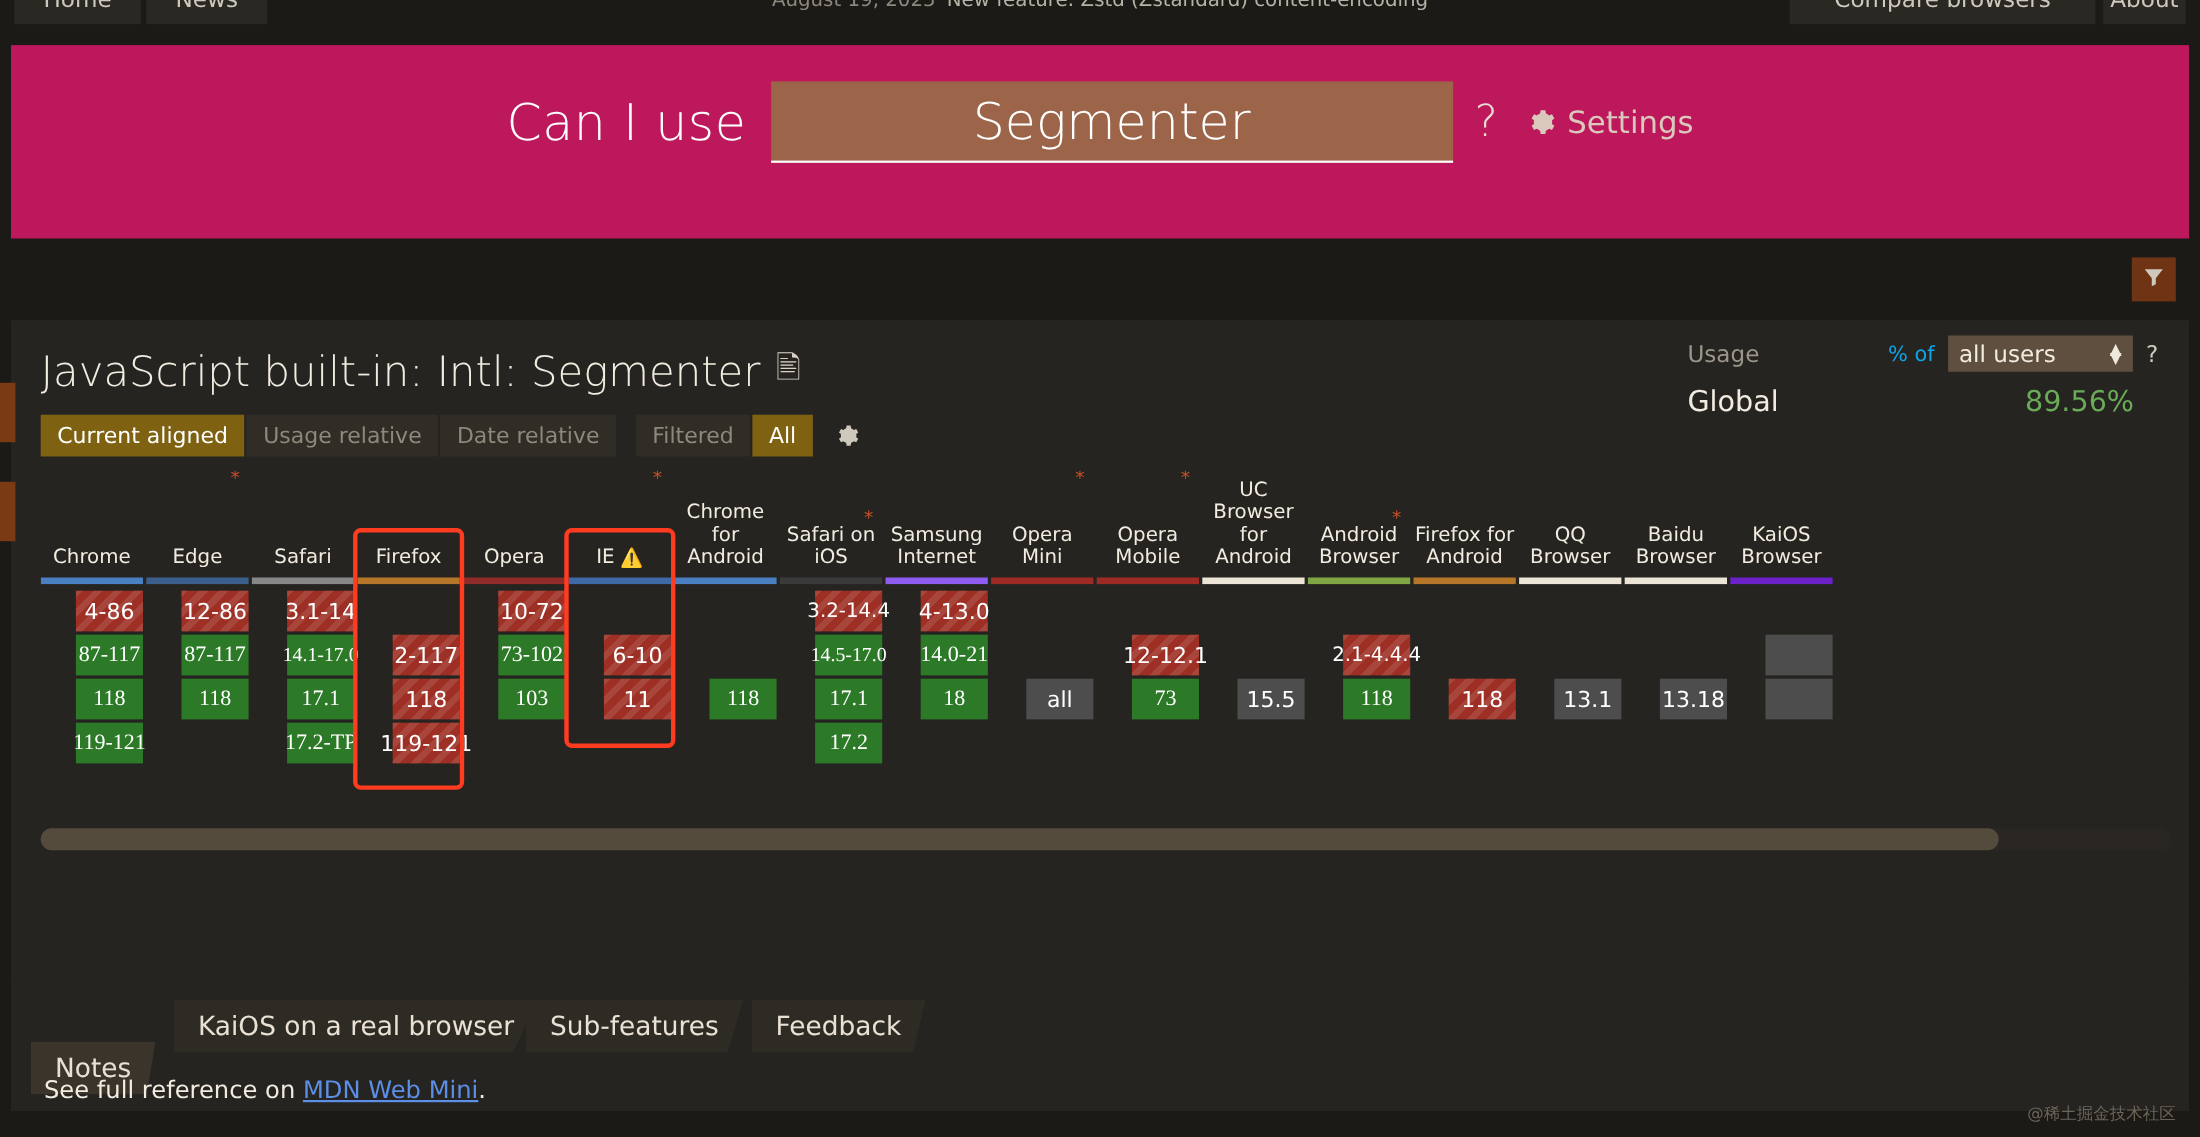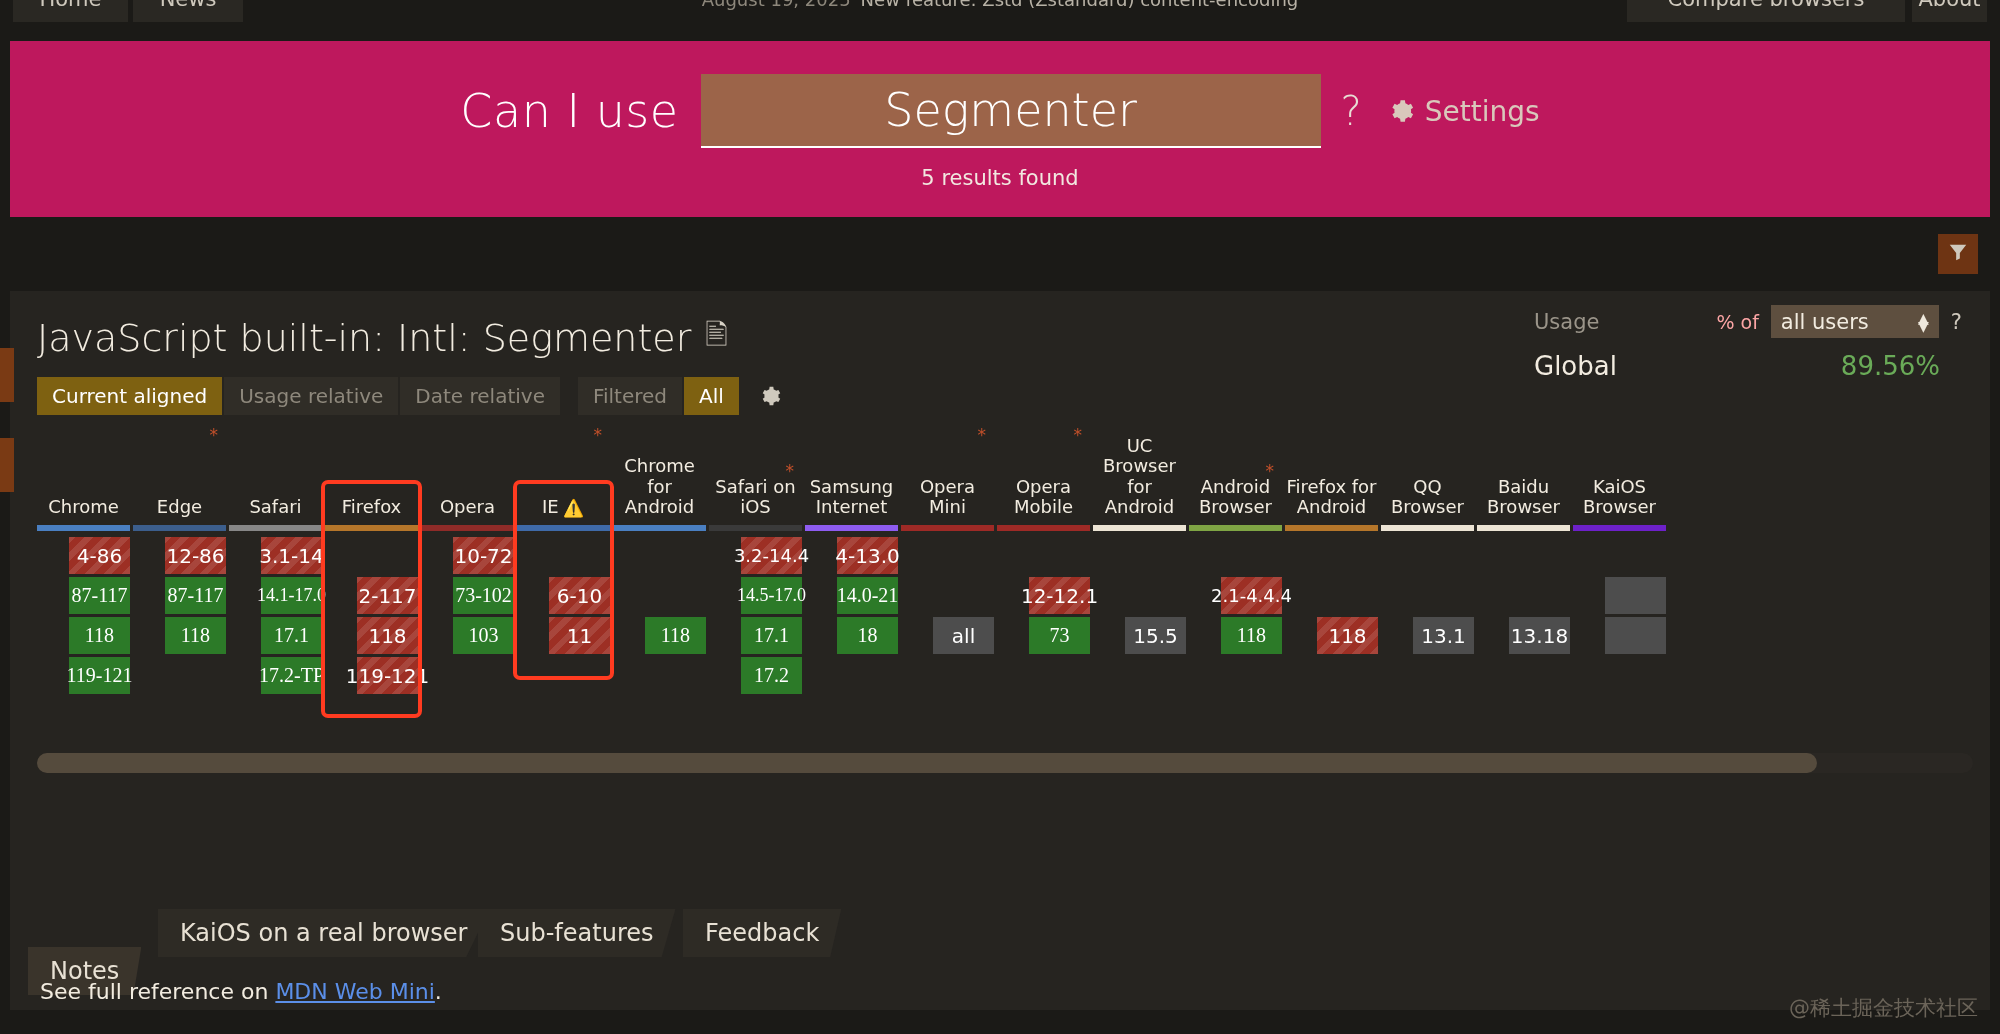--- a/index.html
+++ b/index.html
@@ -71,21 +71,21 @@
 
   .feat-title{
     position:absolute;left:27px;top:23px;color:#f2ece0;font-size:38px;font-weight:300;
     display:flex;align-items:center;gap:14px;white-space:nowrap;
   }
   .doc-icon{font-size:28px;color:#d8d2c6;}
 
   .usage-block{position:absolute;right:28px;top:14px;width:440px;color:#cfc9bd;}
   .usage-row1{display:flex;align-items:center;gap:12px;justify-content:flex-end;}
   .usage-lbl{font-size:21px;color:#9b958a;margin-right:auto;padding-left:12px;}
-  .pct-of{font-size:19px;color:#fca5a5;}
+  .pct-of{font-size:19px;color:#0ea5e9;}
   .sel{
     background:#5e4f3f;color:#f2ece0;font-size:21px;padding:4px 10px;width:168px;height:33px;
     display:flex;align-items:center;justify-content:space-between;
   }
   .sel .arrows{font-size:14px;line-height:8px;color:#efe9dd;}
   .qmark2{font-size:21px;color:#cfc9bd;}
   .usage-row2{display:flex;align-items:center;margin-top:13px;padding-left:12px;}
   .global-lbl{font-size:26px;color:#f2ece0;}
   .global-val{font-size:26px;color:#6aab58;margin-left:auto;margin-right:22px;}
 
@@ -138,21 +138,21 @@
   .btabs{position:absolute;left:10px;top:891px;width:1980px;height:143px;background:#262420;}
   .btab{
     position:absolute;top:18px;height:48px;display:flex;align-items:center;
     color:#e8e1d4;font-size:24px;padding:0 22px;background:#2e2b25;
     clip-path:polygon(0 0,100% 0,93% 100%,0% 100%);
   }
   .btab.active{background:#3a342b;margin-top:38px;}
   .notes-body{position:absolute;left:30px;top:88px;color:#f2ece0;font-size:22px;}
   .notes-body a{color:#5b8fe8;text-decoration:underline;}
   .watermark{
-    position:absolute;right:22px;bottom:12px;color:#6b6459;font-size:21px;
+    position:absolute;right:22px;bottom:12px;color:#6b6459;font-size:15px;
     font-family:"DejaVu Sans",sans-serif;
   }
   .bottom-dark{position:absolute;left:0;top:1010px;width:2000px;height:24px;background:#1b1a17;}
 </style>
 </head>
 <body>
 
 <div class="page">
 
   <div class="topnav">
@@ -175,21 +175,20 @@
       <div class="qmark">?</div>
       <div class="settings">
         <span class="gear">
           <svg viewBox="0 0 24 24" width="26" height="26" fill="#d9c8bb">
             <path d="M12 8.5a3.5 3.5 0 100 7 3.5 3.5 0 000-7zm9.3 3.5c0-.6-.05-1.1-.15-1.6l2-1.5-2-3.5-2.4 1a7.8 7.8 0 00-2.7-1.6L15.6 2h-4l-.45 2.8a7.8 7.8 0 00-2.7 1.6l-2.4-1-2 3.5 2 1.5c-.1.5-.15 1-.15 1.6s.05 1.1.15 1.6l-2 1.5 2 3.5 2.4-1a7.8 7.8 0 002.7 1.6l.45 2.8h4l.45-2.8a7.8 7.8 0 002.7-1.6l2.4 1 2-3.5-2-1.5c.1-.5.15-1 .15-1.6z"></path>
           </svg>
         </span>
         <span>Settings</span>
       </div>
     </div>
-    <div class="results">5 results found</div>
   </div>
 
   <div class="filterbar">
     <div class="funnel-btn">
       <span>
         <svg viewBox="0 0 24 24" width="22" height="22" fill="#cfc9bd">
           <path d="M3 4h18l-7 9v6l-4 2v-8z"></path>
         </svg>
       </span>
     </div>

